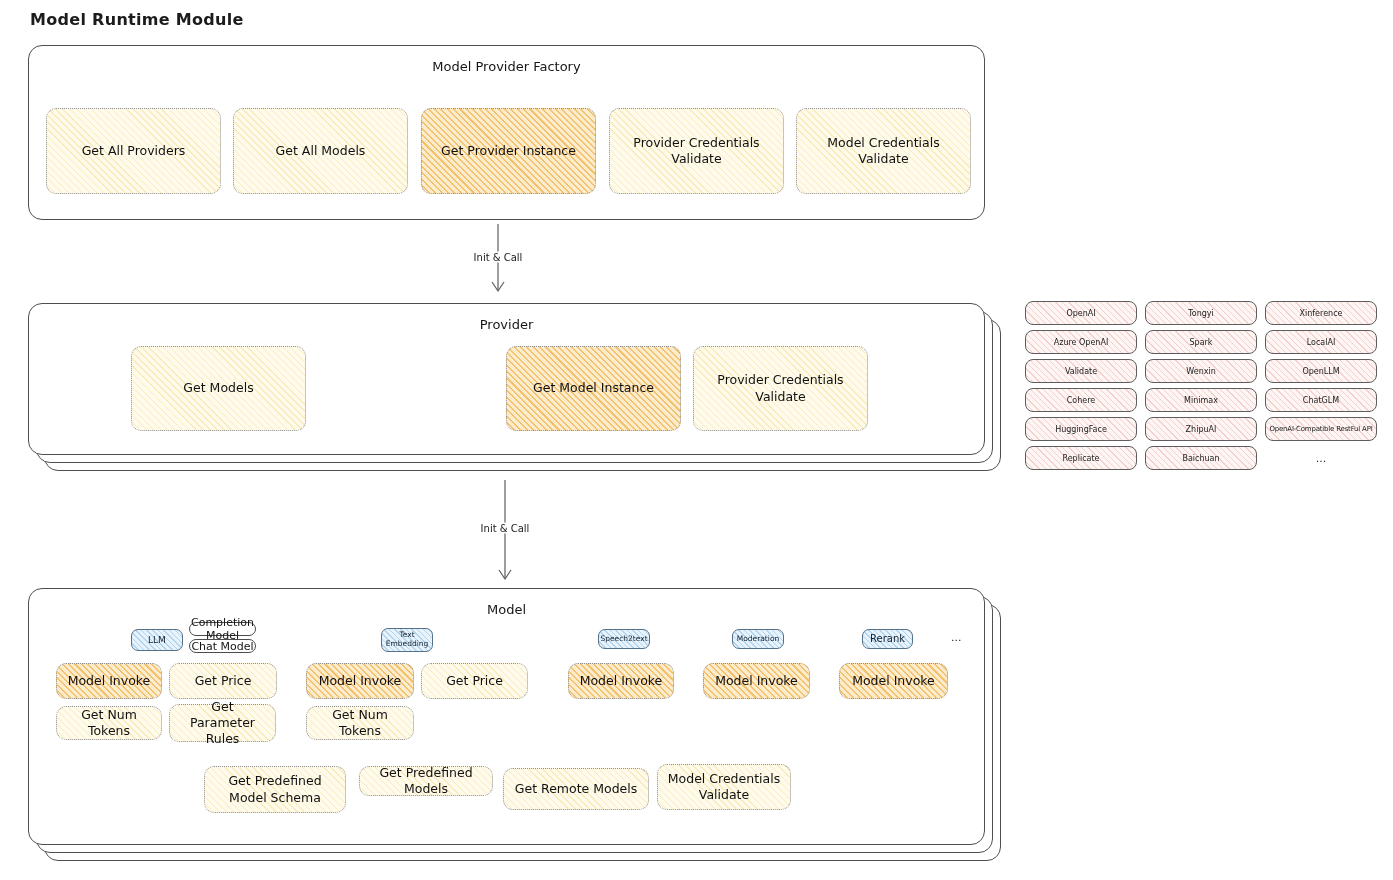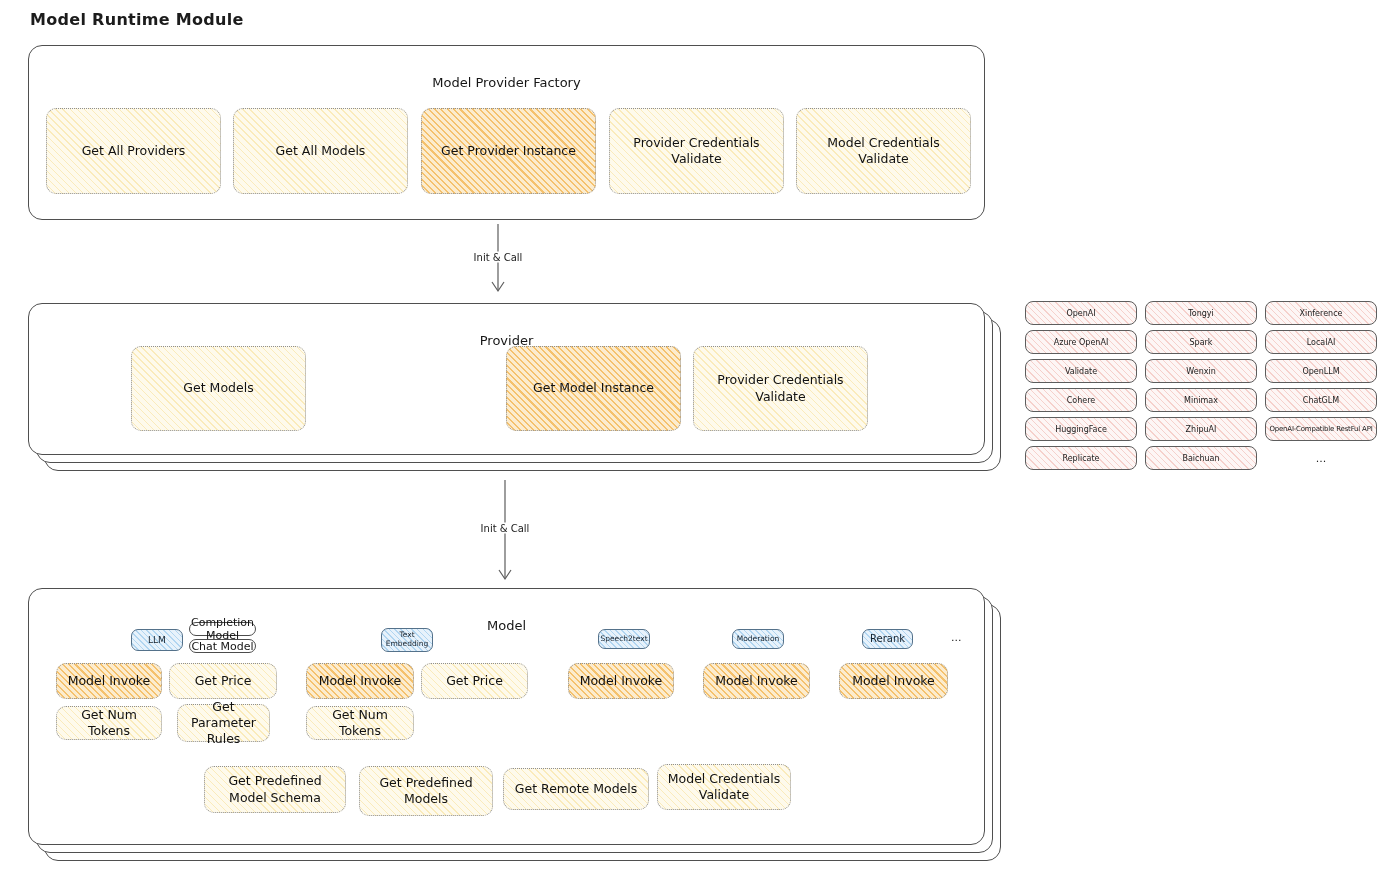--- a/index.html
+++ b/index.html
@@ -5,21 +5,21 @@
   html,body{margin:0;padding:0;background:#ffffff;}
   .canvas{
     position:relative;width:1393px;height:880px;background:#ffffff;overflow:hidden;
     font-family:"DejaVu Sans",sans-serif;color:#1c1c1c;
   }
   .page-title{position:absolute;left:30px;top:10px;font-size:16px;font-weight:700;letter-spacing:.3px;}
   
   .box,.stack{position:absolute;background:#fff;border:1.5px solid #4f4f4f;border-radius:14px;box-sizing:border-box;}
   .stack{z-index:0;}
   .box{z-index:1;}
-  .box-title{position:absolute;left:0;right:0;top:29px;text-align:center;font-size:13px;color:#161616;}
+  .box-title{position:absolute;left:0;right:0;top:13px;text-align:center;font-size:13px;color:#161616;}
   
   .btn{position:absolute;display:flex;align-items:center;justify-content:center;text-align:center;
        border:1.5px dotted #8f8f8f;border-radius:10px;font-size:12.5px;line-height:1.3;color:#111;
        padding:2px 8px;box-sizing:border-box;cursor:default;}
   .fill-soft{background-color:#fefaec;
       background-image:repeating-linear-gradient(45deg,rgba(246,219,137,.5) 0px,rgba(246,219,137,.5) 1px,transparent 1px,transparent 5px);}
   .fill-hot{background-color:#fcecce;
       background-image:repeating-linear-gradient(45deg,rgba(243,186,92,.85) 0px,rgba(243,186,92,.85) 1.5px,transparent 1.5px,transparent 4.5px);}
   
   .chips-grid{position:absolute;left:1025px;top:301px;display:grid;
@@ -118,22 +118,22 @@
 
     <div class="btn fill-hot" style="left:27px;top:74px;width:106px;height:36px;">Model Invoke</div>
     <div class="btn fill-soft" style="left:140px;top:74px;width:108px;height:36px;">Get Price</div>
     <div class="btn fill-hot" style="left:277px;top:74px;width:108px;height:36px;">Model Invoke</div>
     <div class="btn fill-soft" style="left:392px;top:74px;width:107px;height:36px;">Get Price</div>
     <div class="btn fill-hot" style="left:539px;top:74px;width:106px;height:36px;">Model Invoke</div>
     <div class="btn fill-hot" style="left:674px;top:74px;width:107px;height:36px;">Model Invoke</div>
     <div class="btn fill-hot" style="left:810px;top:74px;width:109px;height:36px;">Model Invoke</div>
 
     <div class="btn fill-soft" style="left:27px;top:117px;width:106px;height:34px;">Get Num Tokens</div>
-    <div class="btn fill-soft" style="left:148px;top:115px;width:93px;height:38px;">Get Parameter Rules</div>
+    <div class="btn fill-soft" style="left:140px;top:115px;width:107px;height:38px;">Get Parameter Rules</div>
     <div class="btn fill-soft" style="left:277px;top:117px;width:108px;height:34px;">Get Num Tokens</div>
 
     <div class="btn fill-soft" style="left:175px;top:177px;width:142px;height:47px;">Get Predefined Model Schema</div>
-    <div class="btn fill-soft" style="left:330px;top:177px;width:134px;height:50px;">Get Predefined Models</div>
+    <div class="btn fill-soft" style="left:330px;top:177px;width:134px;height:30px;">Get Predefined Models</div>
     <div class="btn fill-soft" style="left:474px;top:179px;width:146px;height:42px;">Get Remote Models</div>
     <div class="btn fill-soft" style="left:628px;top:175px;width:134px;height:46px;">Model Credentials Validate</div>
   </div>
 
 </div>
 
 </body></html>

